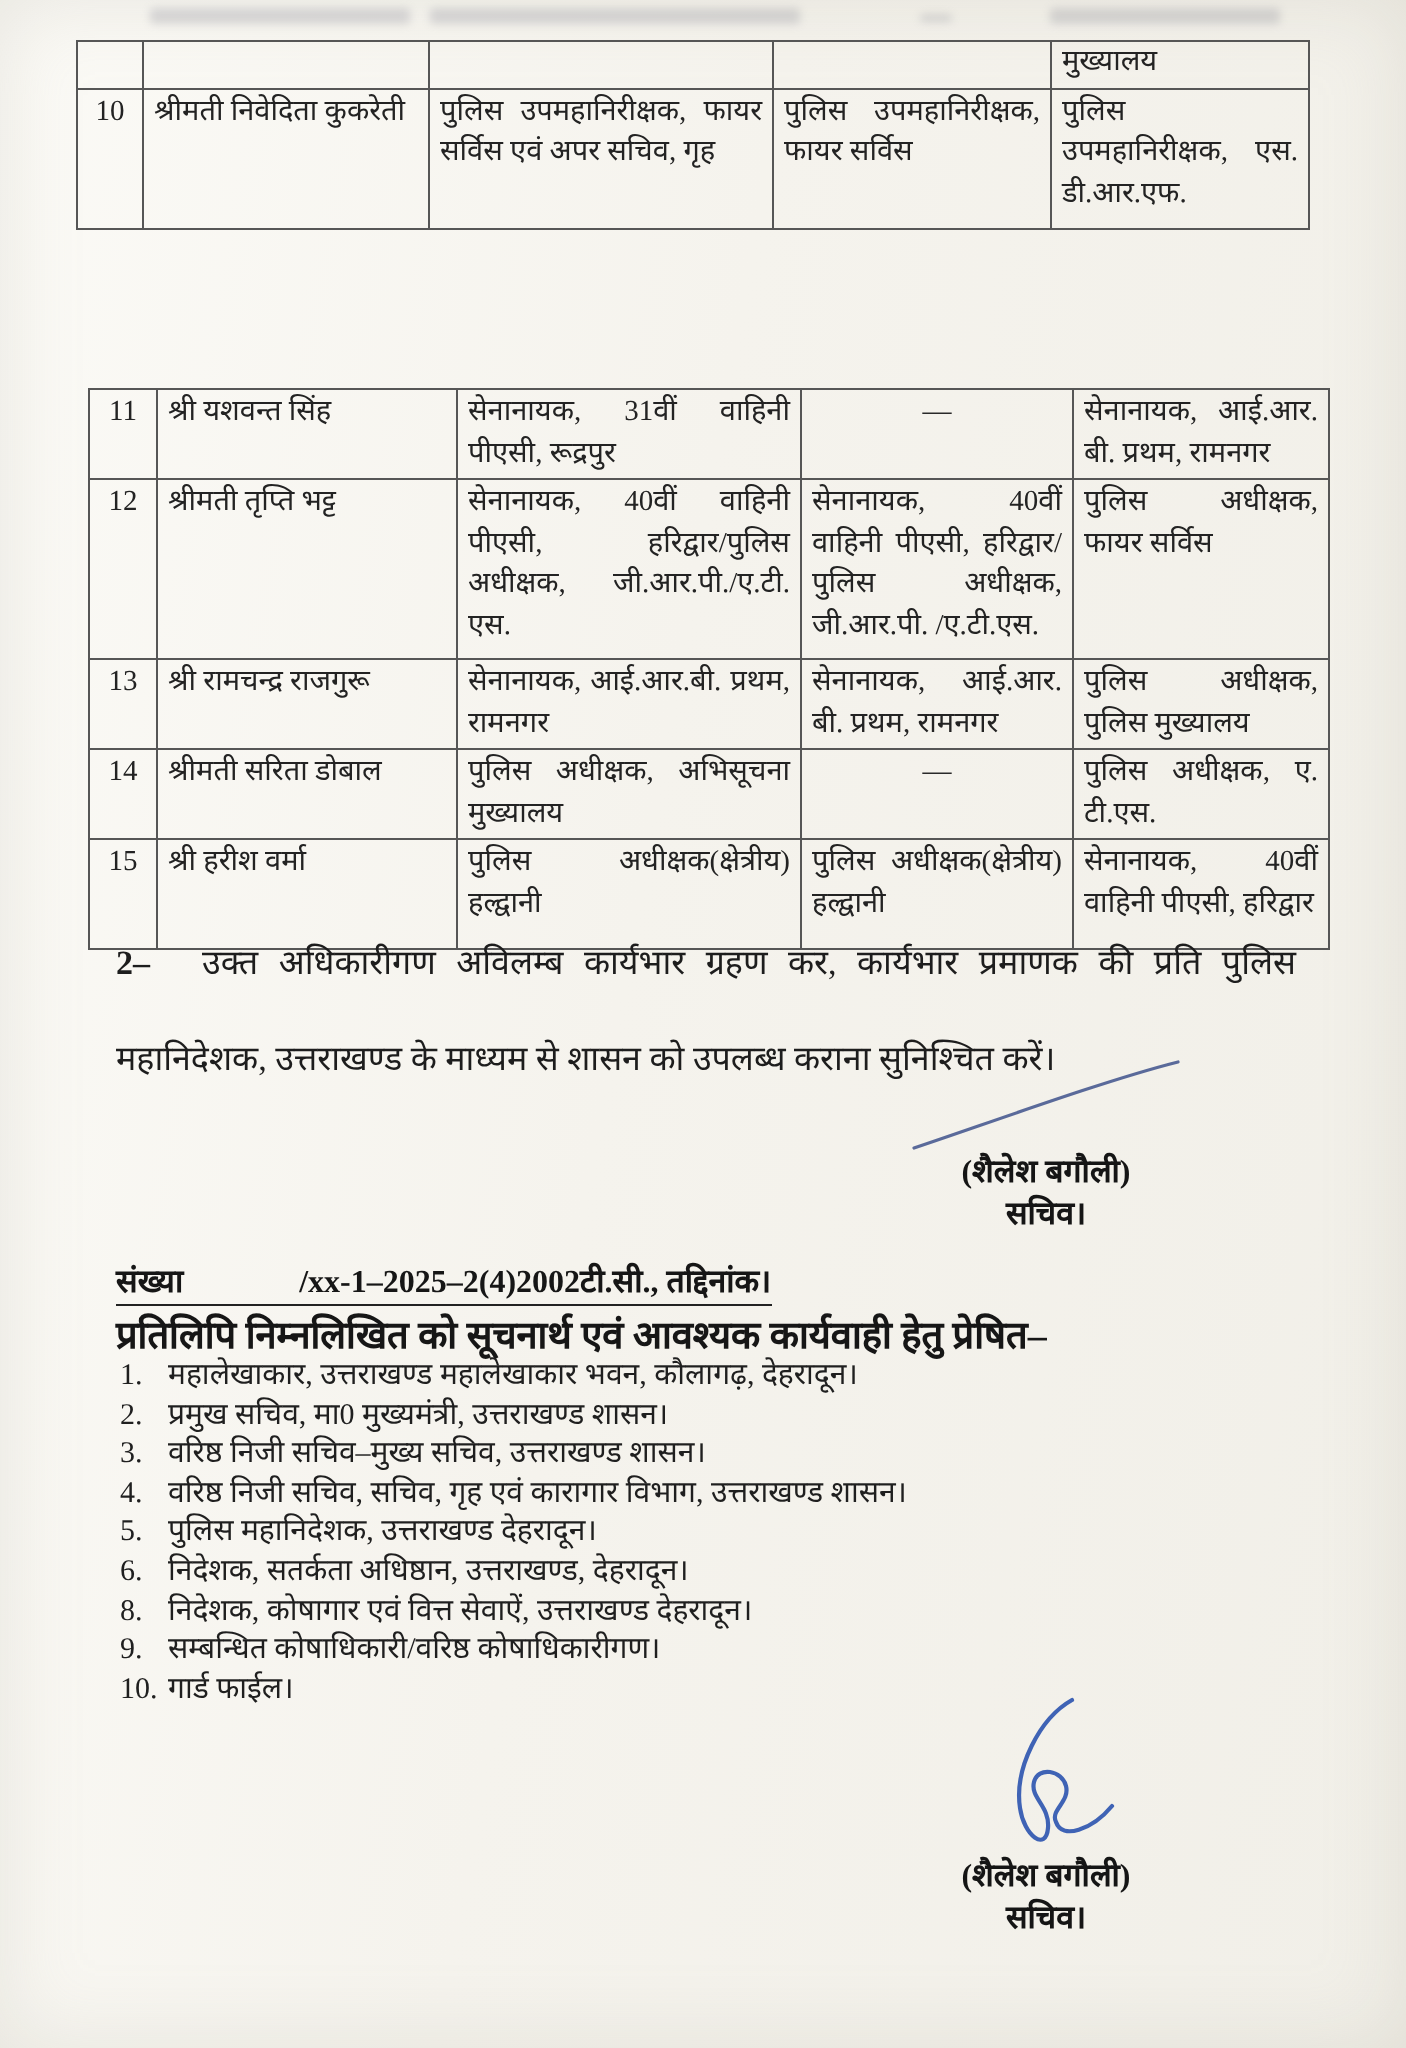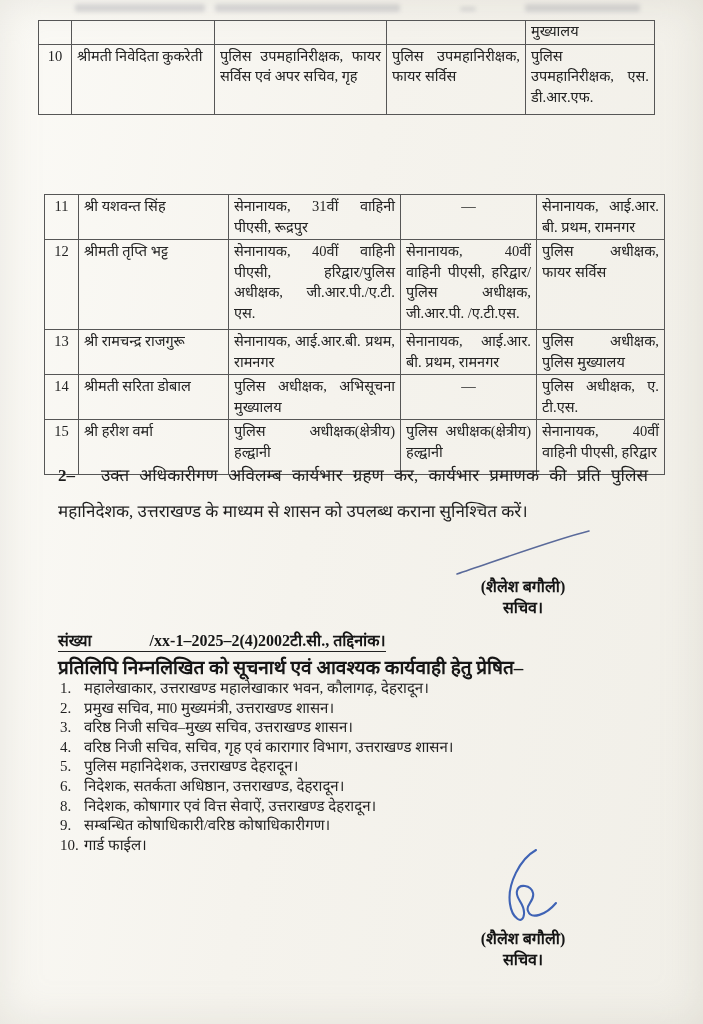--- a/index.html
+++ b/index.html
@@ -36,21 +36,21 @@
   .t1 tr.r10 td{height:66px;}
   .t2{top:194px;left:44px;width:620px;}
   .t2 tr.r11 td{height:33px;}
   .t2 tr.r12 td{height:86px;}
   .t2 tr.r13 td{height:33px;}
   .t2 tr.r14 td{height:34px;}
   .t2 tr.r15 td{height:51px;}
   
   .para2{
     position:absolute;top:458px;left:58px;width:590px;
-    font-size:17px;line-height:36px;
+    font-size:17px;line-height:48px;
     text-align:justify;
     color:#1d1d1d;
   }
   .para2 .marker{font-weight:bold;margin-right:26px;}
   
   .sig{position:absolute;text-align:center;}
   .sig .name{font-weight:bold;font-size:16px;line-height:21px;color:#151515;}
   .sig .title{font-weight:bold;font-size:16px;line-height:21px;color:#151515;}
   .sig-top{top:528px;left:438px;width:170px;}
   .sig-top svg{display:block;margin:0 auto;}

